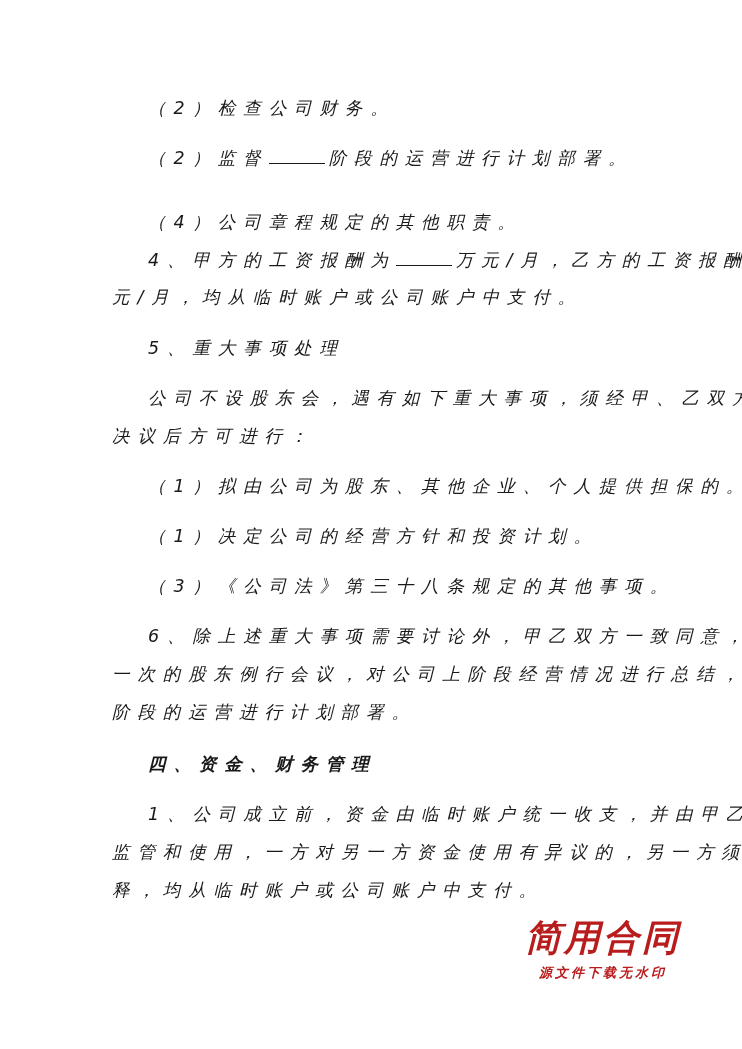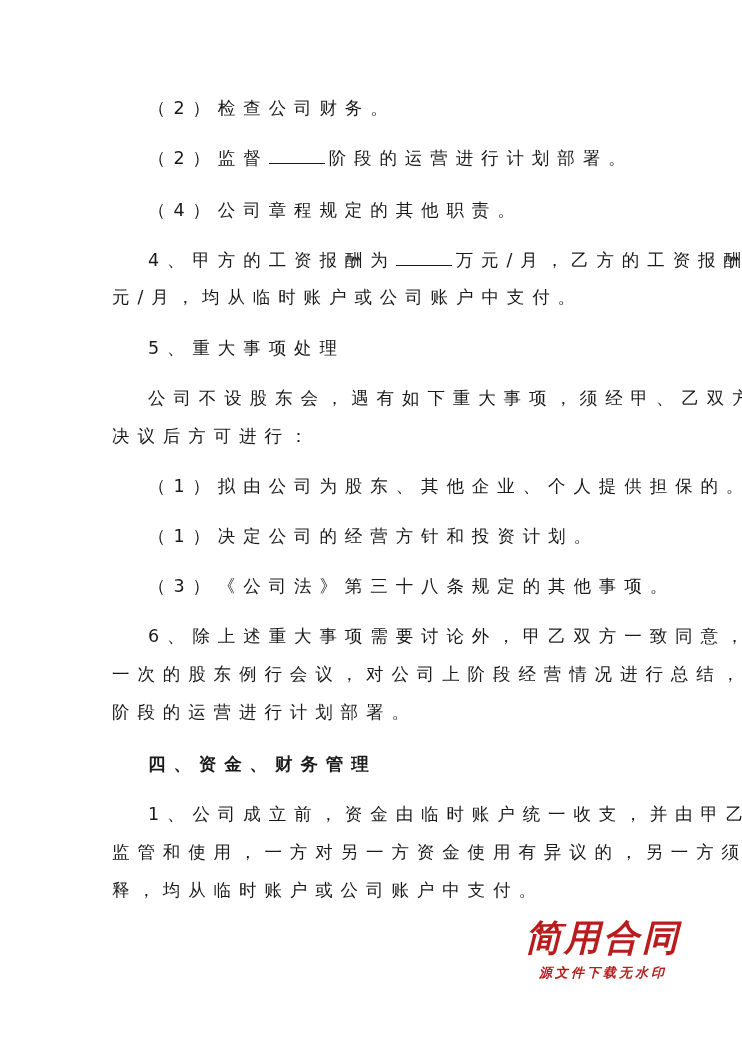--- a/index.html
+++ b/index.html
@@ -3,36 +3,36 @@
 <meta charset="utf-8">
 <style>
   html, body { margin: 0; padding: 0; }
   body {
     width: 742px; height: 1049px; background: #ffffff; position: relative; overflow: hidden;
     font-family: "DejaVu Sans", "Liberation Sans", sans-serif; color: #1a1a1a;
   }
   .page { position: absolute; left: 112px; top: 0; width: 520px; }
   .line {
     position: absolute; left: 0; white-space: nowrap;
-    font-size: 17.5px; letter-spacing: 7.9px; line-height: 24px;
+    font-size: 17.5px; letter-spacing: 7.9px; line-height: 24px; font-style: italic;
   }
   .indent { left: 36px; }
   .bold { font-weight: bold; }
   .blank { display: inline-block; width: 56px; border-bottom: 1.5px solid #1a1a1a; height: 16px; vertical-align: baseline; margin-right: 4px; }
   .watermark { position: absolute; left: 508px; top: 918px; width: 190px; text-align: center; color: #b91c1c; font-style: italic; font-weight: bold; }
   .wm-big { font-size: 36px; letter-spacing: 3px; line-height: 40px; }
   .wm-small { font-size: 13px; letter-spacing: 3px; line-height: 30px; }
 </style>
 </head>
 <body>
 
 <div class="page">
   <div class="line indent" style="top:96px">（2）检查公司财务。</div>
   <div class="line indent" style="top:146px"><span>（2）监督</span><span class="blank"></span><span>阶段的运营进行计划部署。</span></div>
-  <div class="line indent" style="top:198px">（4）公司章程规定的其他职责。</div>
+  <div class="line indent" style="top:210px">（4）公司章程规定的其他职责。</div>
   <div class="line indent" style="top:248px"><span>4、甲方的工资报酬为</span><span class="blank"></span><span>万元/月，乙方的工资报酬为</span></div>
   <div class="line" style="top:285px">元/月，均从临时账户或公司账户中支付。</div>
   <div class="line indent" style="top:336px">5、重大事项处理</div>
   <div class="line indent" style="top:386px">公司不设股东会，遇有如下重大事项，须经甲、乙双方达成一致</div>
   <div class="line" style="top:424px">决议后方可进行：</div>
   <div class="line indent" style="top:474px">（1）拟由公司为股东、其他企业、个人提供担保的。</div>
   <div class="line indent" style="top:524px">（1）决定公司的经营方针和投资计划。</div>
   <div class="line indent" style="top:574px">（3）《公司法》第三十八条规定的其他事项。</div>
   <div class="line indent" style="top:624px">6、除上述重大事项需要讨论外，甲乙双方一致同意，每周进行</div>
   <div class="line" style="top:662px">一次的股东例行会议，对公司上阶段经营情况进行总结，并对公司下</div>

